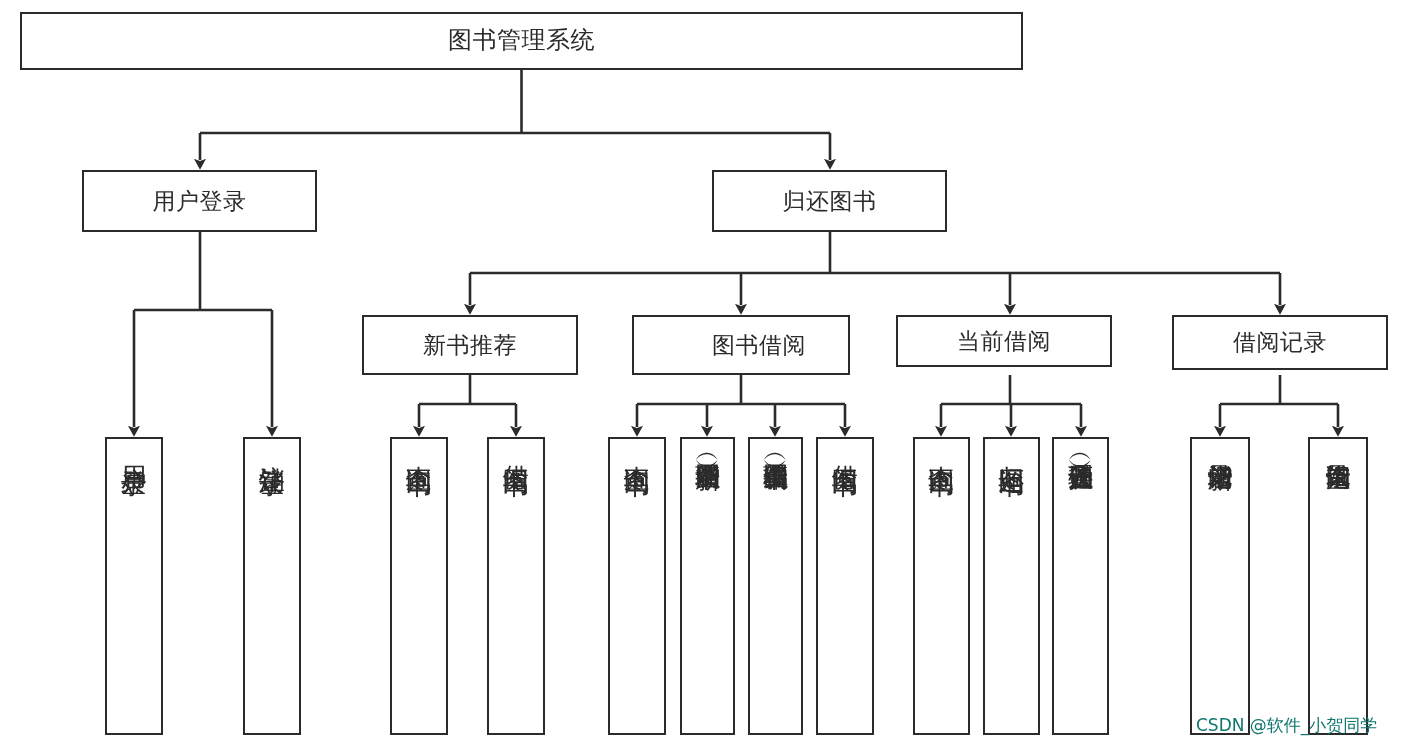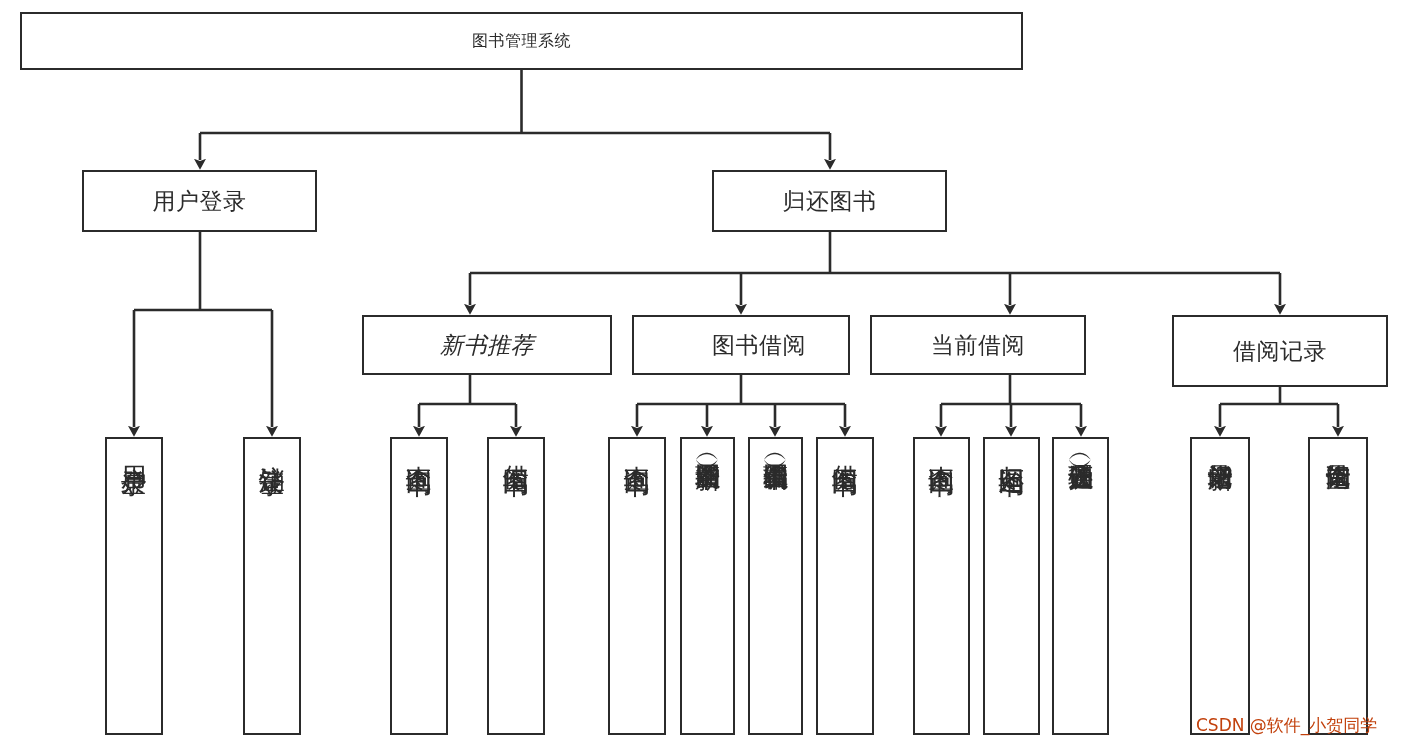--- a/index.html
+++ b/index.html
@@ -39,21 +39,21 @@
     line-height: 1.15;
     white-space: nowrap;
     letter-spacing: 0.5px;
   }
   
   .node.horiz .node-label {
     font-size: 23px;
     text-align: center;
   }
   .node.root .node-label {
-    font-size: 16px;
+    font-size: 24px;
   }
   
   .node.vert {
     align-items: flex-start;
     justify-content: center;
     padding-top: 6px;
   }
   .node.vert .node-label {
     writing-mode: vertical-rl;
     text-orientation: upright;
@@ -64,21 +64,21 @@
   }
   .node.vert.tall .node-label {
     font-size: 25px;
     letter-spacing: 0px;
   }
   .watermark {
     position: absolute;
     left: 1196px;
     top: 714px;
     font-size: 17px;
-    color: #c2410c;
+    color: #0f766e;
     white-space: nowrap;
     z-index: 3;
     font-family: "DejaVu Sans", "Liberation Sans", sans-serif;
   }
 </style>
 </head>
 <body>
 
 <div id="canvas">
 
@@ -139,33 +139,33 @@
   </div>
 
   <div class="node horiz" style="left:82px; top:170px; width:235px; height:62px;">
     <span class="node-label">用户登录</span>
   </div>
 
   <div class="node horiz" style="left:712px; top:170px; width:235px; height:62px;">
     <span class="node-label">归还图书</span>
   </div>
 
-  <div class="node horiz" style="left:362px; top:315px; width:250px; height:60px;font-style:italic;">
+  <div class="node horiz" style="left:362px; top:315px; width:216px; height:60px;">
     <span class="node-label">新书推荐</span>
   </div>
 
   <div class="node horiz" style="left:632px; top:315px; width:218px; height:60px;padding-left:36px;">
     <span class="node-label">图书借阅</span>
   </div>
 
-  <div class="node horiz" style="left:870px; top:315px; width:216px; height:60px;">
+  <div class="node horiz" style="left:896px; top:315px; width:216px; height:52px;">
     <span class="node-label">当前借阅</span>
   </div>
 
-  <div class="node horiz" style="left:1172px; top:315px; width:216px; height:72px;">
+  <div class="node horiz" style="left:1172px; top:315px; width:216px; height:55px;">
     <span class="node-label">借阅记录</span>
   </div>
 
   <div class="node vert" style="left:105px; top:437px; width:58px; height:298px;">
     <span class="node-label">用户登录</span>
   </div>
 
   <div class="node vert" style="left:243px; top:437px; width:58px; height:298px;">
     <span class="node-label">注销登录</span>
   </div>

